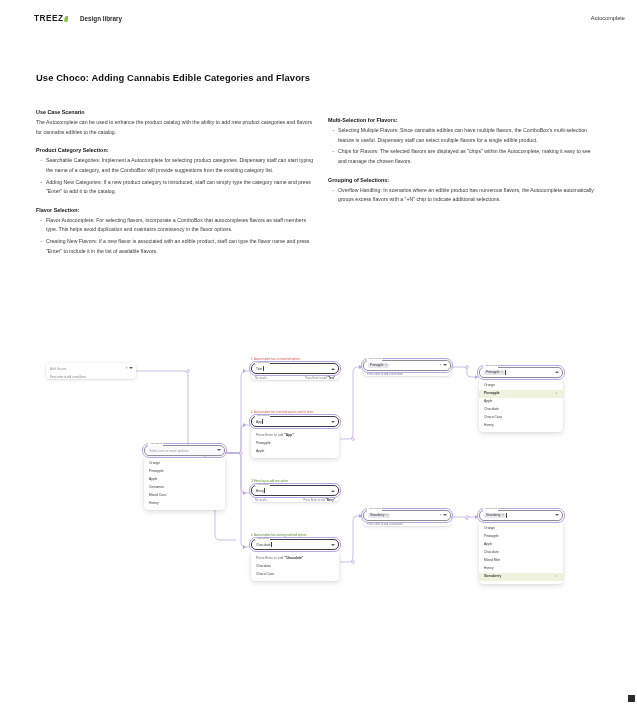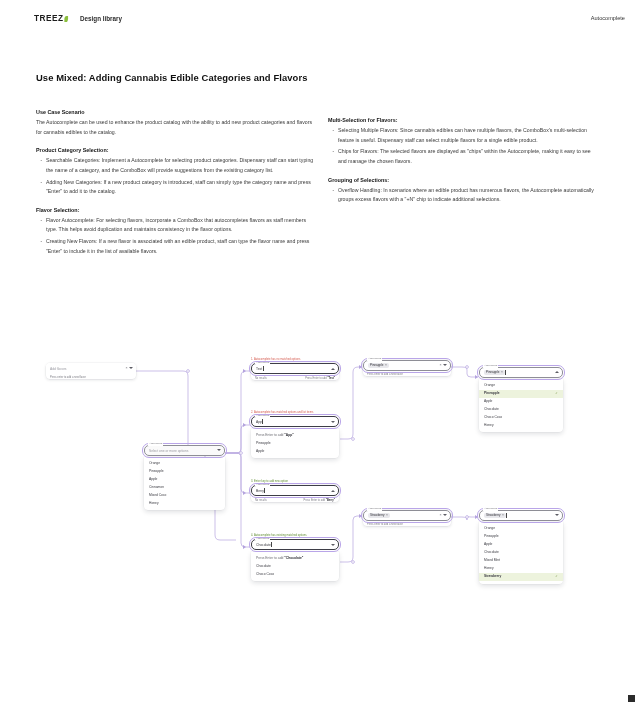--- a/index.html
+++ b/index.html
@@ -86,21 +86,21 @@
 </head>
 <body>
 
 <div class="topbar">
   <span class="logo"><span>TREEZ</span><span class="leaf"></span></span>
   <span class="lib">Design library</span>
   <span class="topright">Autocomplete</span>
 </div>
 
 <div class="page">
-  <h1 class="title">Use Mixed: Adding Cannabis Edible Categories and Flavors</h1>
+  <h1 class="title">Use Choco: Adding Cannabis Edible Categories and Flavors</h1>
 
   <div class="cols">
 
     <div class="col">
       <h2 class="sub">Use Case Scenario</h2>
       <p class="body">The Autocomplete can be used to enhance the product catalog with the ability to add new product categories and flavors for cannabis edibles to the catalog.</p>
 
       <h2 class="sub sp">Product Category Selection:</h2>
       <ul class="body">
         <li>Searchable Categories: Implement a Autocomplete for selecting product categories. Dispensary staff can start typing the name of a category, and the ComboBox will provide suggestions from the exisiting category list.</li>

